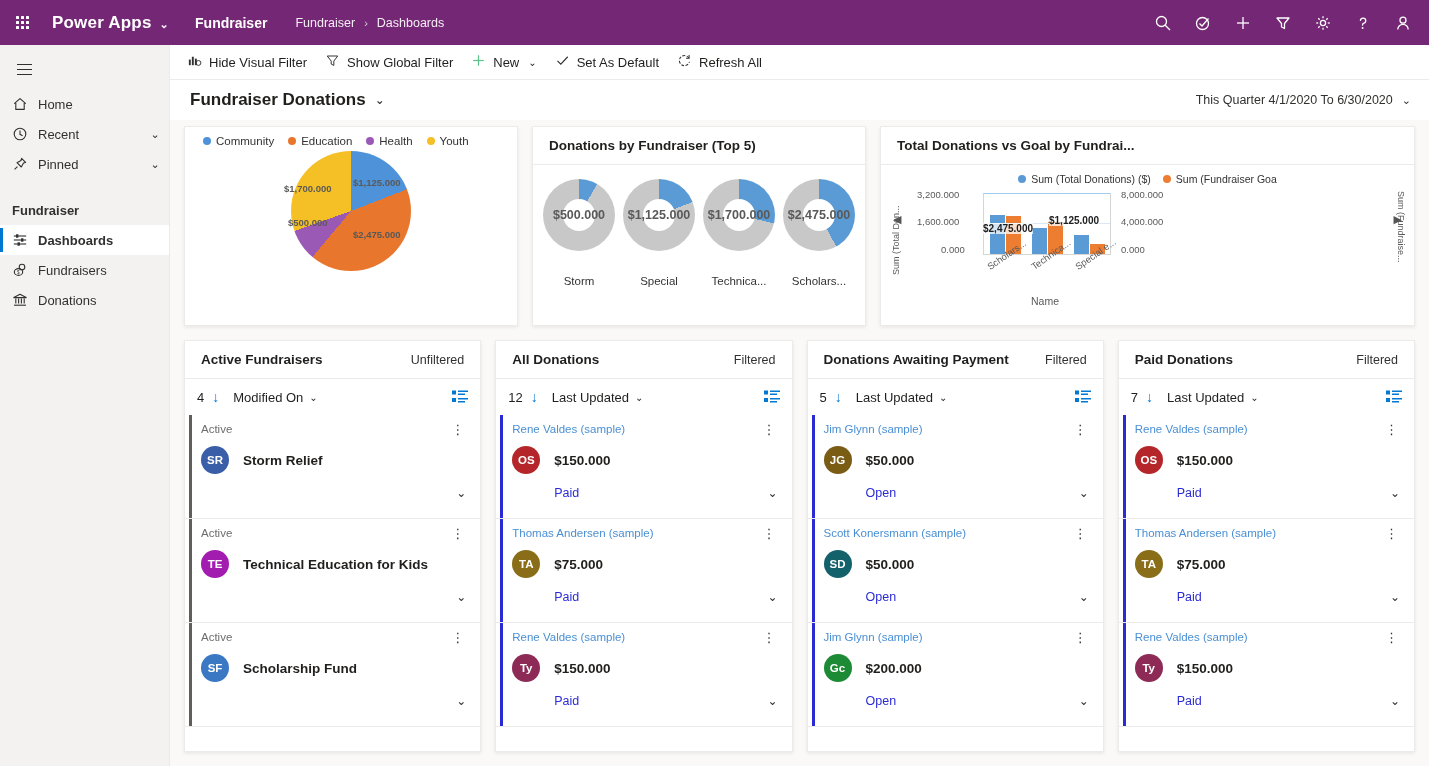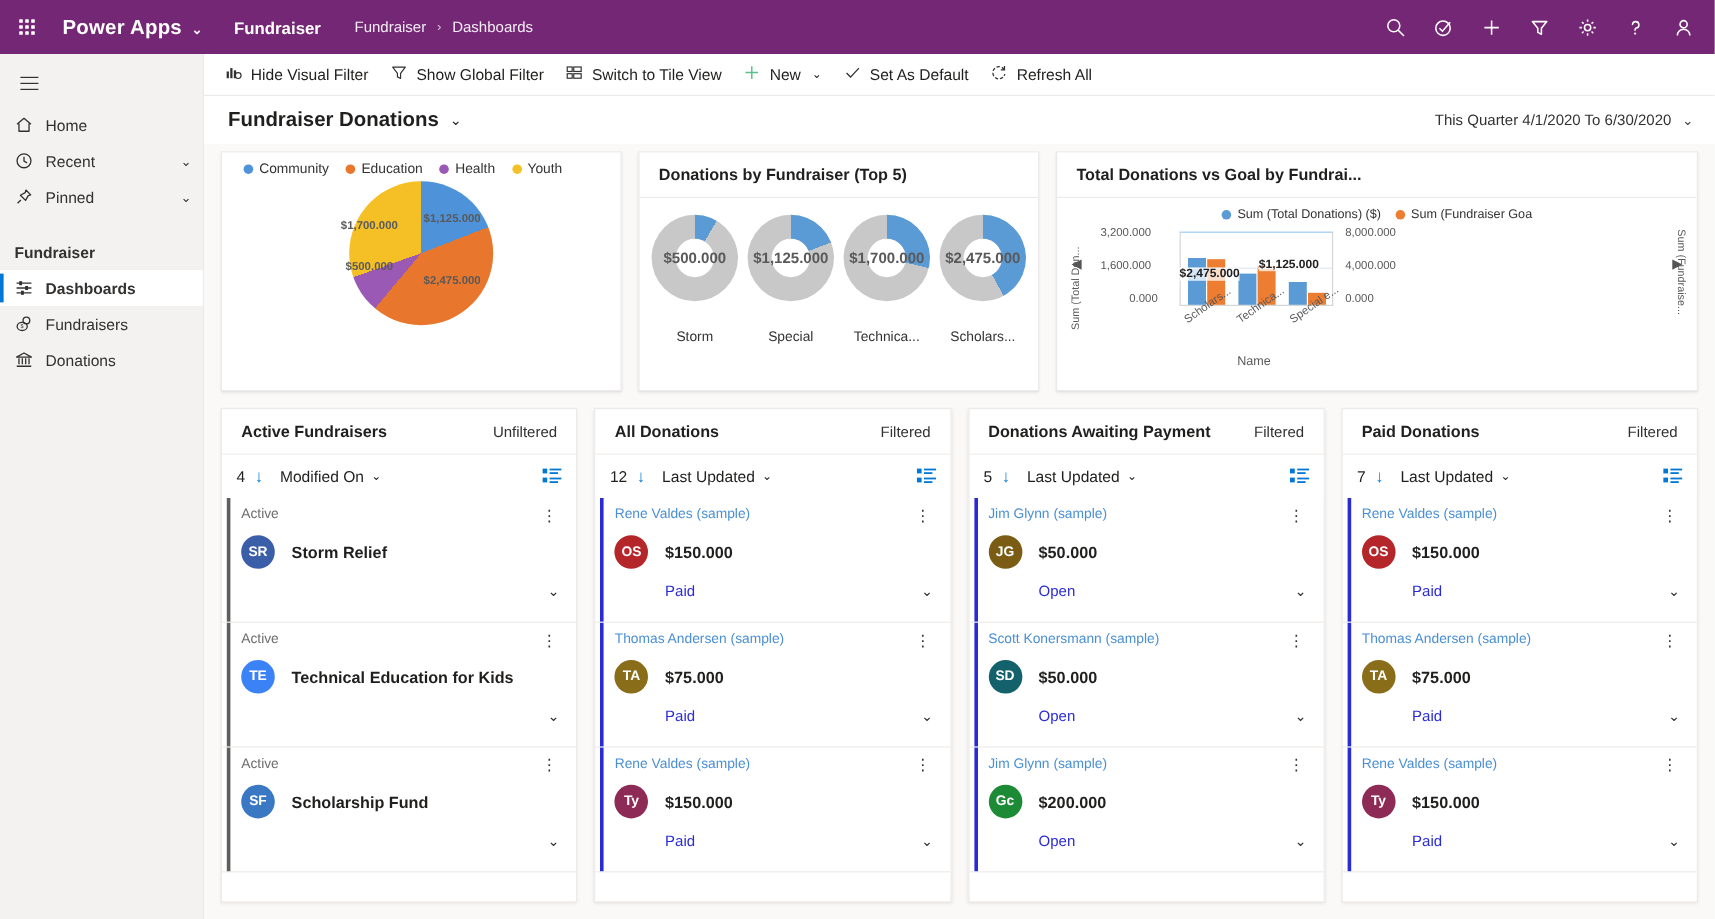--- a/index.html
+++ b/index.html
@@ -443,33 +443,20 @@
         </span>
         <span>Hide Visual Filter</span>
       </div>
       <div class="cmd">
         <span>
           <svg width="15" height="15" viewBox="0 0 16 16">
               <path d="M2.4 3.2 H13.6 L9.4 8.6 V13.2 L6.6 11.8 V8.6 Z" fill="none" stroke="#323130" stroke-width="1.05" stroke-linejoin="round"></path>
             </svg>
         </span>
         <span>Show Global Filter</span>
-      </div>
-      <div class="cmd">
-        <span>
-          <svg width="15" height="15" viewBox="0 0 16 16">
-              <g fill="none" stroke="#323130" stroke-width="1.05">
-                <rect x="1.8" y="3" width="4.4" height="4"></rect>
-                <rect x="7.6" y="3" width="6.6" height="4"></rect>
-                <rect x="1.8" y="9" width="4.4" height="4"></rect>
-                <rect x="7.6" y="9" width="6.6" height="4"></rect>
-              </g>
-            </svg>
-        </span>
-        <span>Switch to Tile View</span>
       </div>
       <div class="cmd">
         <span>
           <svg width="15" height="15" viewBox="0 0 16 16">
               <line x1="8" y1="2.4" x2="8" y2="13.6" stroke="#5cc08a" stroke-width="1.3"></line>
               <line x1="2.4" y1="8" x2="13.6" y2="8" stroke="#5cc08a" stroke-width="1.3"></line>
             </svg>
         </span>
         <span>New</span>
         <span class="cmd-chev">⌄</span>
@@ -676,21 +663,21 @@
                 <span class="status-link"></span>
                 <span class="expand-chev">⌄</span>
               </div>
             </div>
             <div class="card accent-gray">
               <div class="card-top">
                 <span class="card-sub">Active</span>
                 <span class="kebab">⋮</span>
               </div>
               <div class="card-main">
-                <span class="avatar" style="background:#3b82f6">TE</span>
+                <span class="avatar" style="background:#a21caf">TE</span>
                 <span class="card-primary">Technical Education for Kids</span>
               </div>
               <div class="card-bottom">
                 <span class="status-link"></span>
                 <span class="expand-chev">⌄</span>
               </div>
             </div>
             <div class="card accent-gray">
               <div class="card-top">
                 <span class="card-sub">Active</span>

